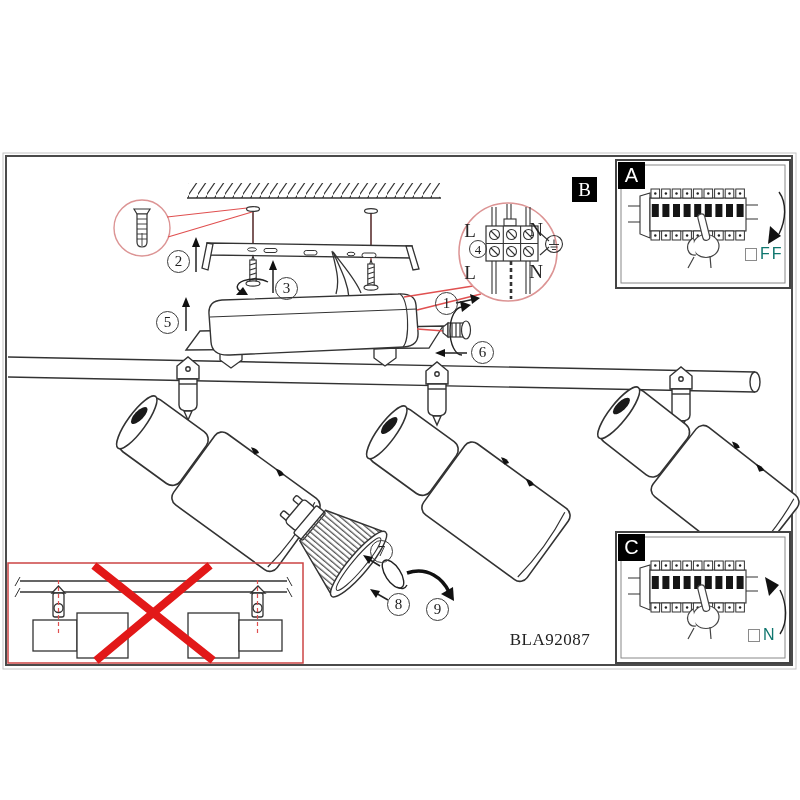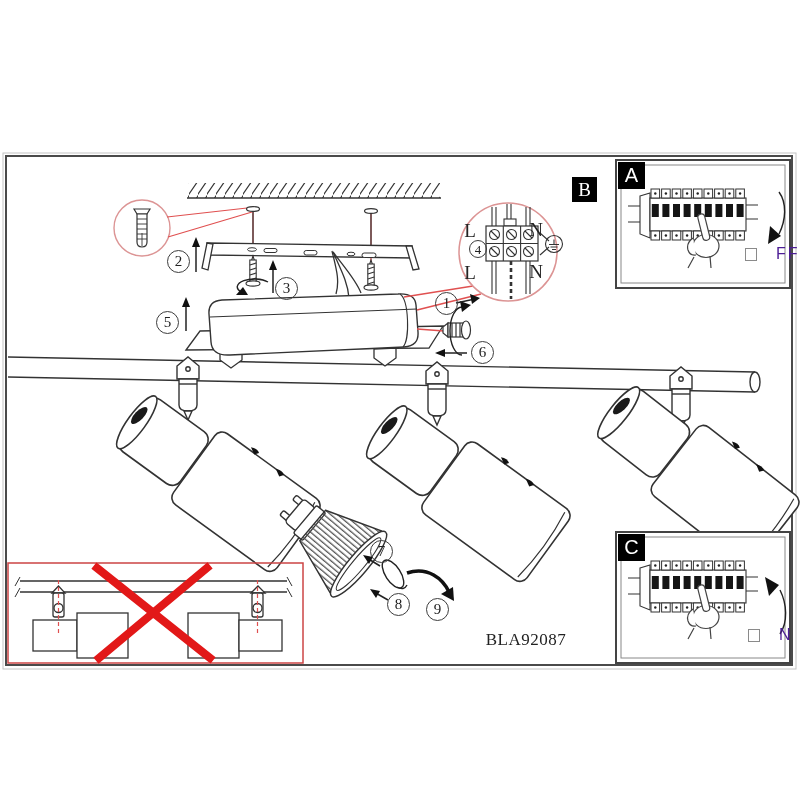--- a/index.html
+++ b/index.html
@@ -9,24 +9,24 @@
   .stepc{position:absolute;width:21px;height:21px;border:1.3px solid #3d3d3d;border-radius:50%;
          display:flex;align-items:center;justify-content:center;
          font:15px "Liberation Serif",serif;color:#222;line-height:1;}
   .stepc.small{width:16px;height:16px;font-size:13px;}
   .wlabel{position:absolute;transform:translate(-50%,-50%);
           font:19px "Liberation Serif",serif;color:#222;line-height:1;}
   .letterbox{position:absolute;background:#000;color:#fff;display:flex;align-items:center;
              justify-content:center;line-height:1;}
   .letterbox.sans{font:20px "Liberation Sans",sans-serif;}
   .letterbox.serif{font:19px "Liberation Serif",serif;}
-  .powerlabel{position:absolute;display:flex;align-items:center;gap:19px;color:#4c1d95;
+  .powerlabel{position:absolute;display:flex;align-items:center;gap:3px;color:#0f766e;
               font:16px "Liberation Sans",sans-serif;letter-spacing:2px;}
   .powerlabel .sq{width:10px;height:11px;border:1.8px solid #8a8a8a;display:inline-block;}
-  #product-code{position:absolute;left:474px;top:630px;width:104px;text-align:center;
+  #product-code{position:absolute;left:498px;top:630px;width:104px;text-align:center;
                 font:17px "Liberation Serif",serif;color:#222;letter-spacing:0.5px;}
   #watermark{position:absolute;left:528px;top:737px;width:262px;text-align:right;
              font:27px "Liberation Sans",sans-serif;font-weight:300;letter-spacing:1px;white-space:nowrap;}
   #watermark .g{color:#98989e;}
   #watermark .p{color:#f2a2a7;}
 </style>
 </head>
 <body>
 
 <div id="stage">

